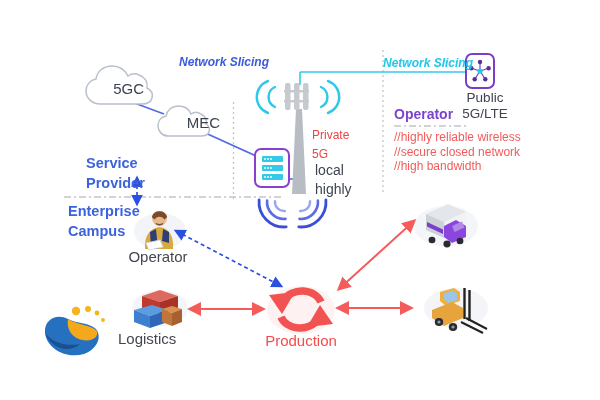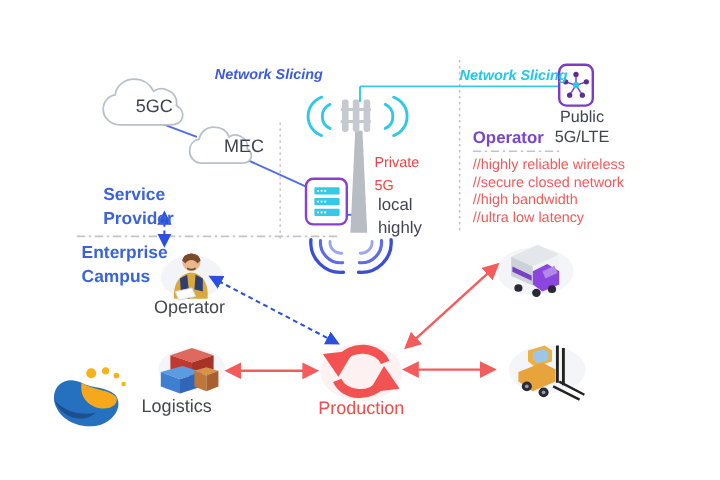--- a/index.html
+++ b/index.html
@@ -233,18 +233,17 @@
 5G</div>
   <div class="lbl t-local preline">local
 highly</div>
   <div class="lbl t-public preline">Public
 5G/LTE</div>
   <div class="lbl t-optitle">Operator</div>
   <div class="lbl features">
     <div>//highly reliable wireless</div>
     <div>//secure closed network</div>
     <div>//high bandwidth</div>
-    <div>//ultra low latency</div>
   </div>
   <div class="lbl t-logistics">Logistics</div>
   <div class="lbl t-production">Production</div>
   <div class="lbl t-brand">Enterprise</div>
 </div>
 
 </body></html>

